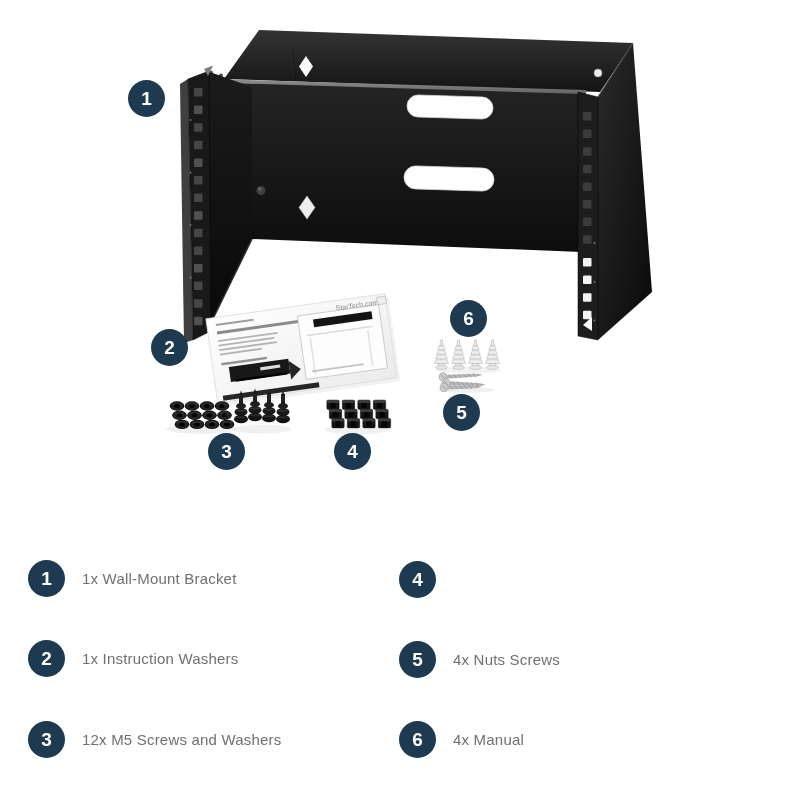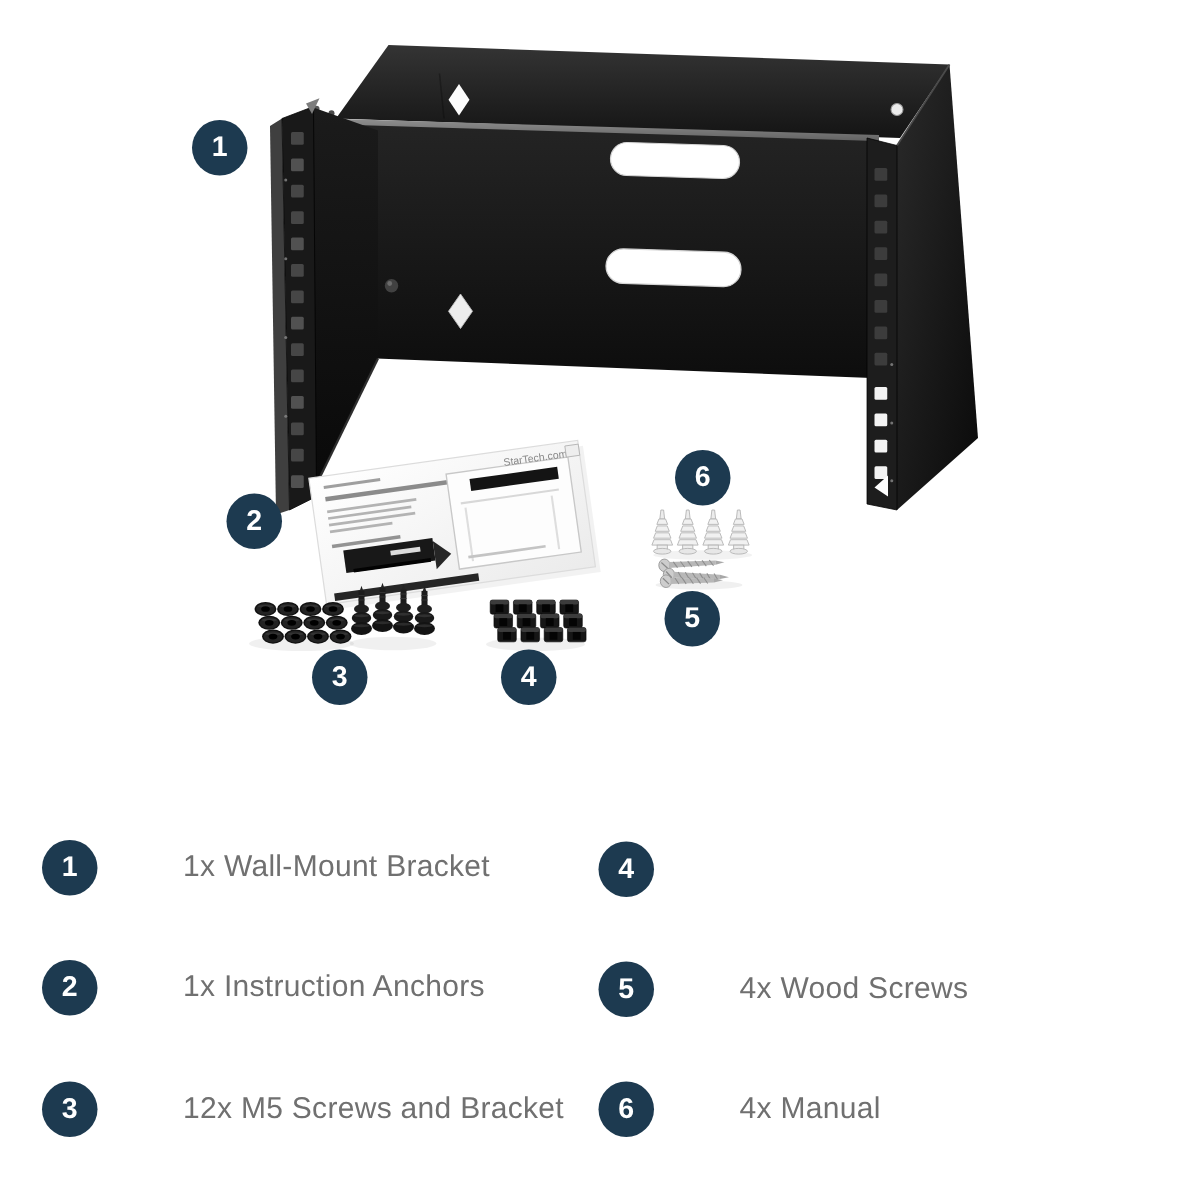--- a/index.html
+++ b/index.html
@@ -10,21 +10,21 @@
   .stage{position:absolute;inset:0;}
   svg.photo{position:absolute;left:0;top:0;display:block;}
   .badge{
     position:absolute;width:37px;height:37px;border-radius:50%;
     background:#1d3a50;color:#ffffff;display:flex;align-items:center;justify-content:center;
     font-weight:bold;font-size:19px;line-height:1;box-sizing:border-box;
   }
   .legend-row{position:absolute;display:flex;align-items:center;gap:17px;}
   .legend-row .badge{position:static;flex:0 0 37px;}
   .legend-label{
-    font-size:20px;color:#707070;letter-spacing:.2px;white-space:nowrap;margin-left:40px;
+    font-size:15px;color:#707070;letter-spacing:.2px;white-space:nowrap;
   }
 </style>
 </head>
 <body>
 
 <div class="stage">
 
   <svg class="photo" width="800" height="800" viewBox="0 0 800 800">
     <defs>
       <linearGradient id="gTop" x1="0" y1="0" x2="0" y2="1">
@@ -430,31 +430,31 @@
   <div class="badge" style="left:334px;top:433px">4</div>
   <div class="badge" style="left:443px;top:394px">5</div>
   <div class="badge" style="left:450px;top:300px">6</div>
 
   <div class="legend-row" style="left:28px;top:560px">
     <span class="badge">1</span>
     <span class="legend-label">1x Wall-Mount Bracket</span>
   </div>
   <div class="legend-row" style="left:28px;top:640px">
     <span class="badge">2</span>
-    <span class="legend-label">1x Instruction Anchors</span>
+    <span class="legend-label">1x Instruction Washers</span>
   </div>
   <div class="legend-row" style="left:28px;top:721px">
     <span class="badge">3</span>
-    <span class="legend-label">12x M5 Screws and Bracket</span>
+    <span class="legend-label">12x M5 Screws and Washers</span>
   </div>
   <div class="legend-row" style="left:399px;top:561px">
     <span class="badge">4</span>
   </div>
   <div class="legend-row" style="left:399px;top:641px">
     <span class="badge">5</span>
-    <span class="legend-label">4x Wood Screws</span>
+    <span class="legend-label">4x Nuts Screws</span>
   </div>
   <div class="legend-row" style="left:399px;top:721px">
     <span class="badge">6</span>
     <span class="legend-label">4x Manual</span>
   </div>
 
 </div>
 
 </body></html>

